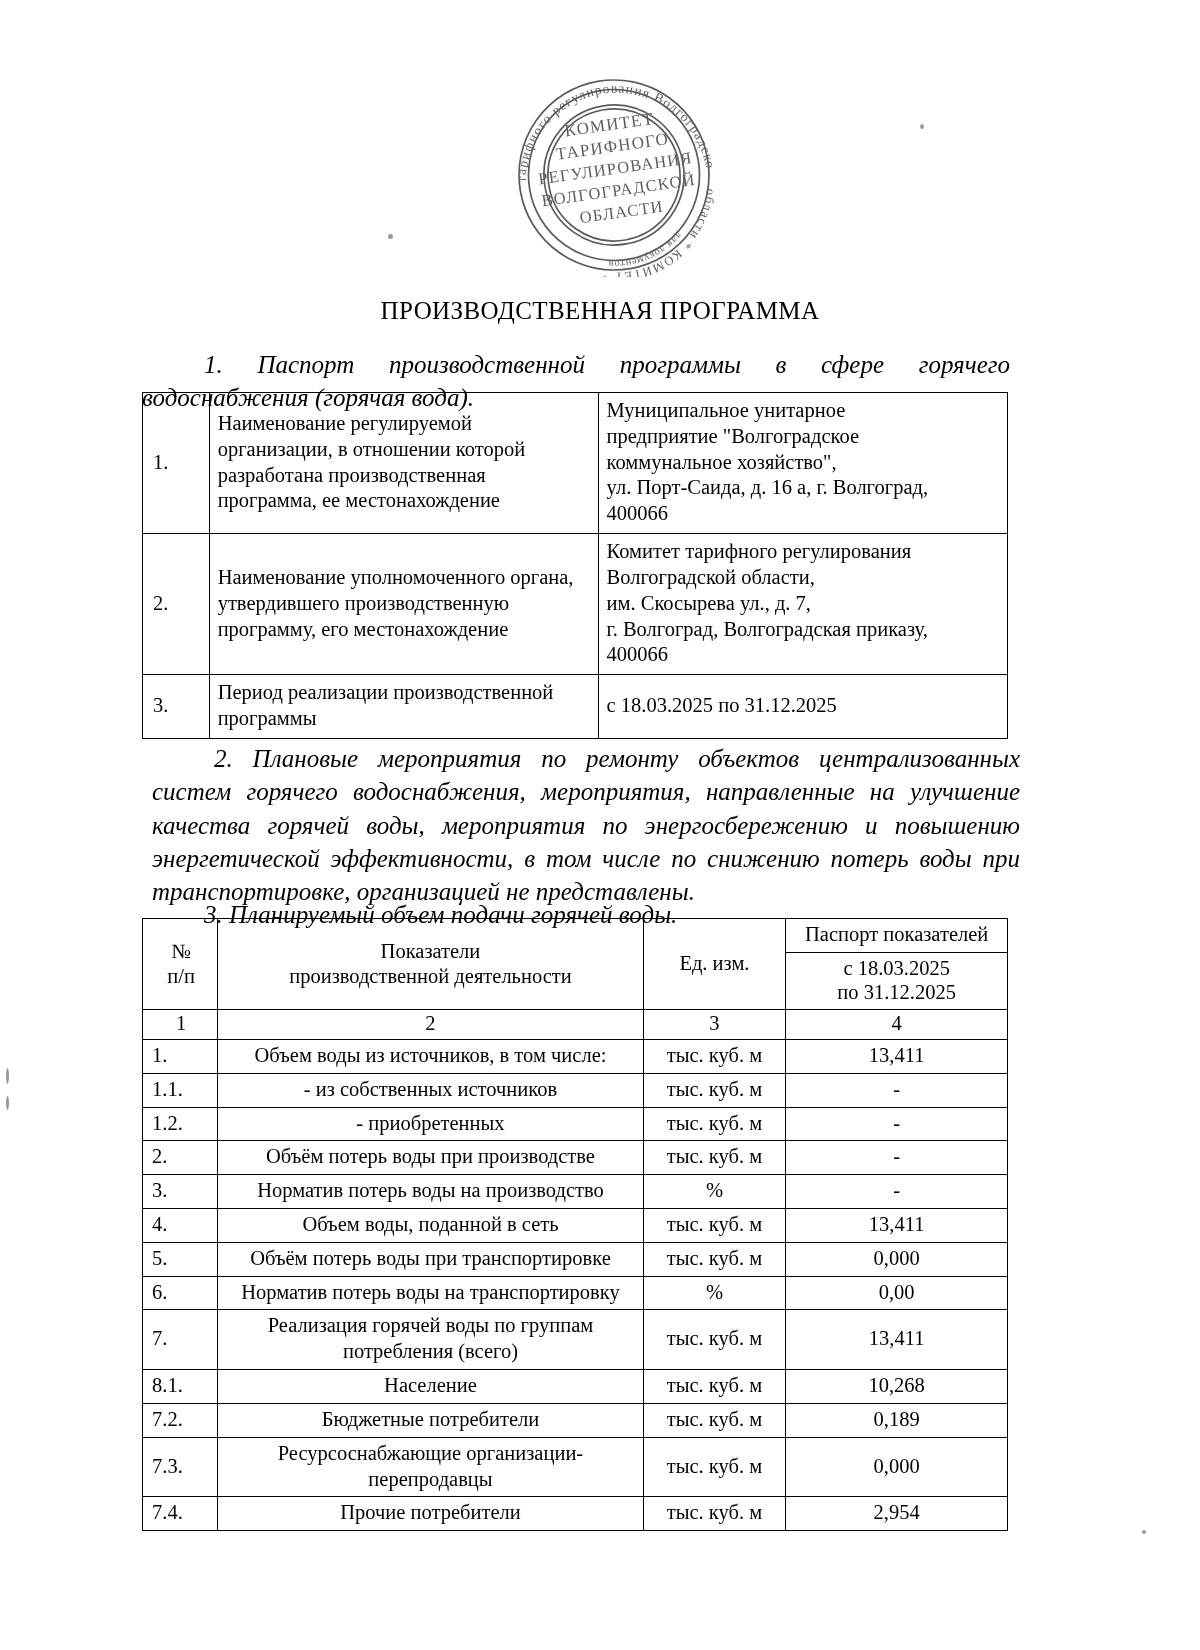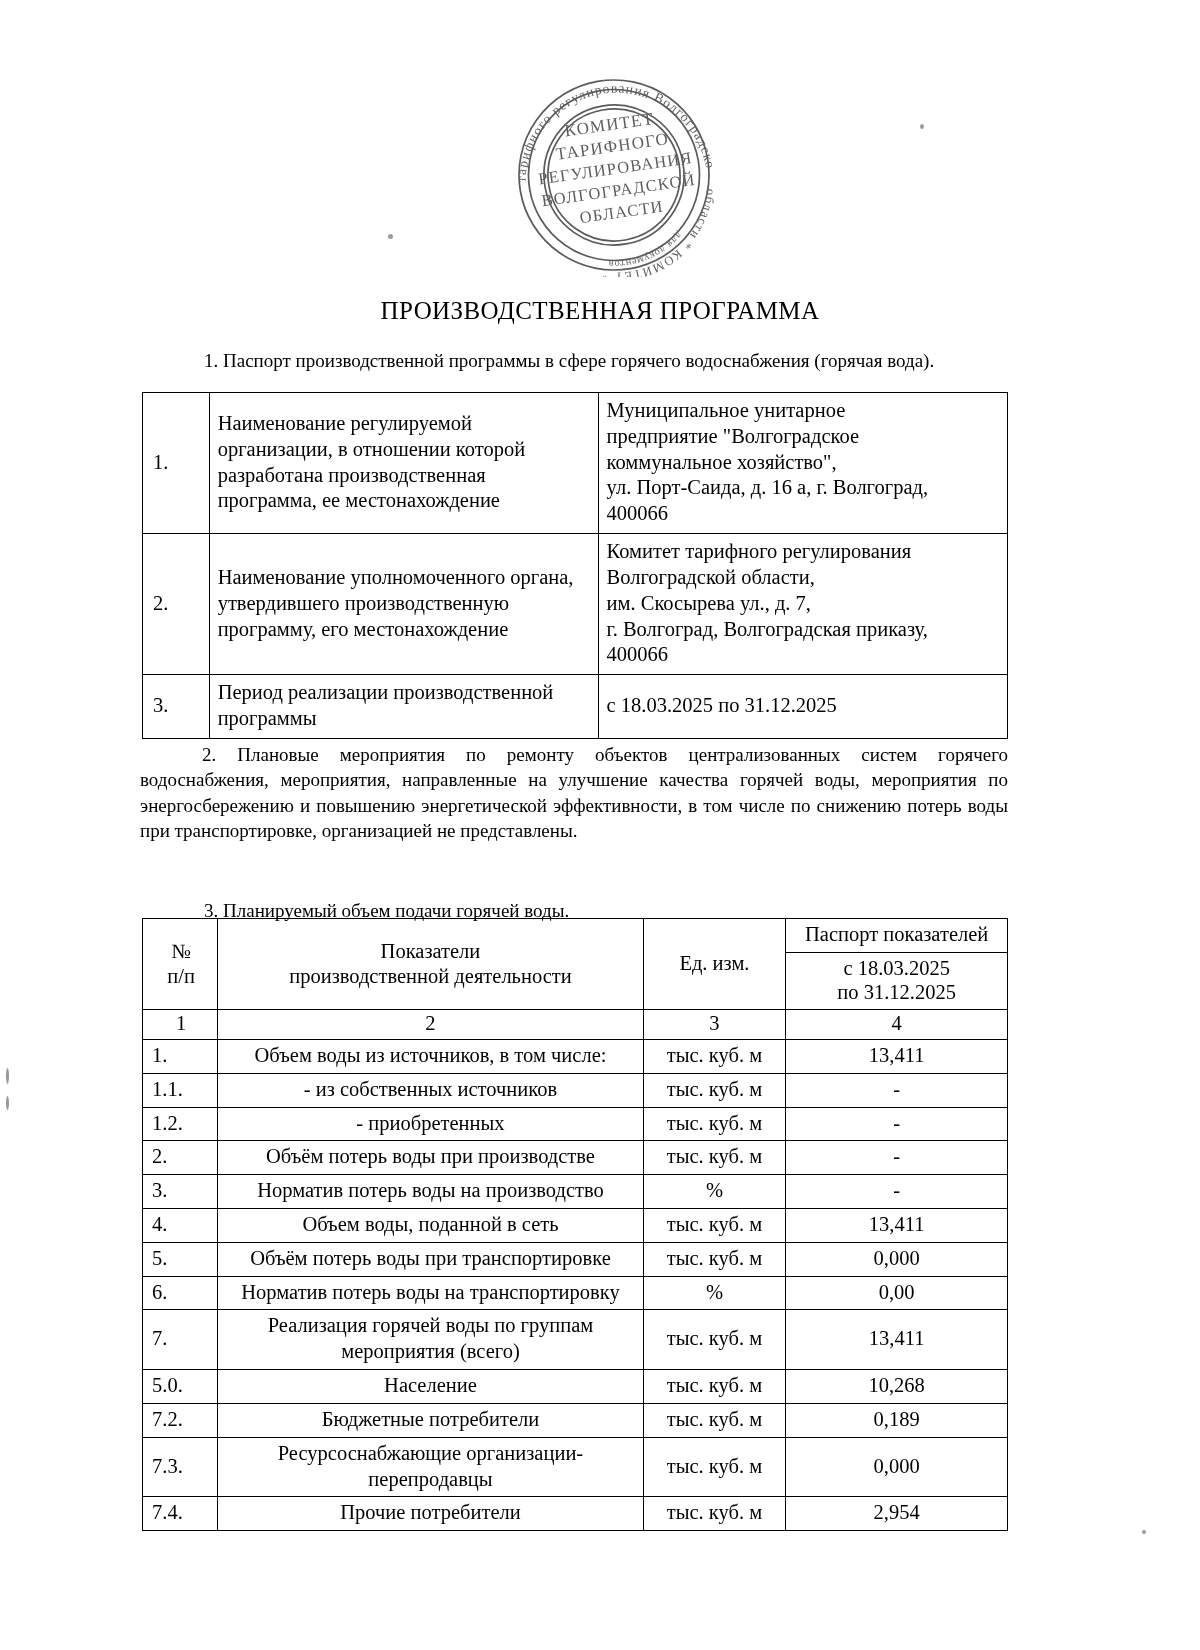--- a/index.html
+++ b/index.html
@@ -50,28 +50,29 @@
     top: 297px;
     width: 1200px;
     text-align: center;
     font-size: 25px;
     letter-spacing: 0.4px;
   }
 
   
   .para {
     position: absolute;
-    font-size: 19px;
+    font-size: 25px;
     line-height: 1.33;
     text-align: justify;
     text-justify: inter-word;
+    font-style: italic;
   }
   .para .indent { display: inline-block; width: 62px; }
   .para.p1 { left: 142px; top: 348px; width: 868px; }
-  .para.p2 { left: 140px; top: 742px; width: 868px; }
+  .para.p2 { left: 152px; top: 742px; width: 868px; }
   .para.p3 { left: 142px; top: 898px; width: 868px; }
 
   
   table.doc-table {
     position: absolute;
     border-collapse: collapse;
     font-size: 20.5px;
     line-height: 1.26;
   }
   table.doc-table td {
@@ -275,26 +276,26 @@
         <td class="v-val">0,000</td>
       </tr>
       <tr>
         <td class="v-num">6.</td>
         <td class="v-name" style="max-width:300px">Норматив потерь воды на транспортировку</td>
         <td class="v-unit nowrapish">%</td>
         <td class="v-val">0,00</td>
       </tr>
       <tr>
         <td class="v-num">7.</td>
-        <td class="v-name" style="max-width:340px">Реализация горячей воды по группам мероприятия (всего)</td>
+        <td class="v-name" style="max-width:340px">Реализация горячей воды по группам потребления (всего)</td>
         <td class="v-unit nowrapish">тыс. куб. м</td>
         <td class="v-val">13,411</td>
       </tr>
       <tr>
-        <td class="v-num">5.0.</td>
+        <td class="v-num">8.1.</td>
         <td class="v-name">Население</td>
         <td class="v-unit nowrapish">тыс. куб. м</td>
         <td class="v-val">10,268</td>
       </tr>
       <tr>
         <td class="v-num">7.2.</td>
         <td class="v-name">Бюджетные потребители</td>
         <td class="v-unit nowrapish">тыс. куб. м</td>
         <td class="v-val">0,189</td>
       </tr>

